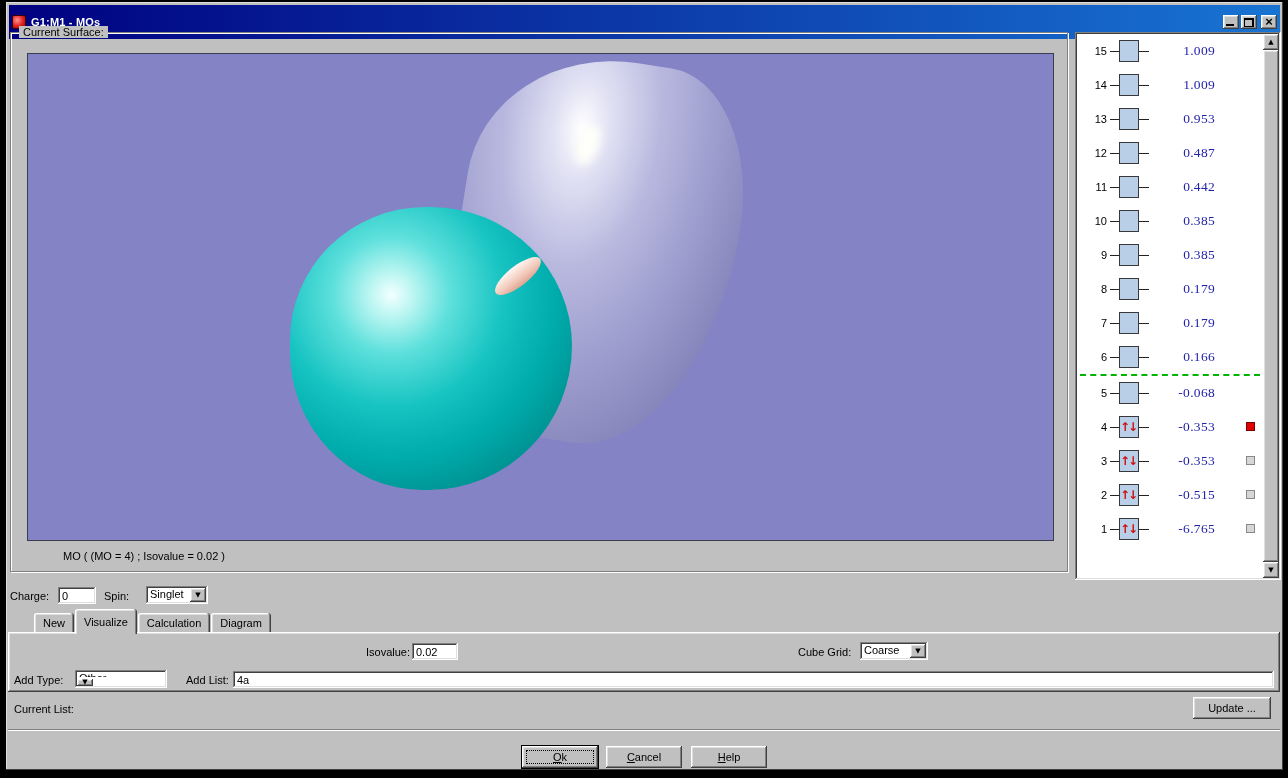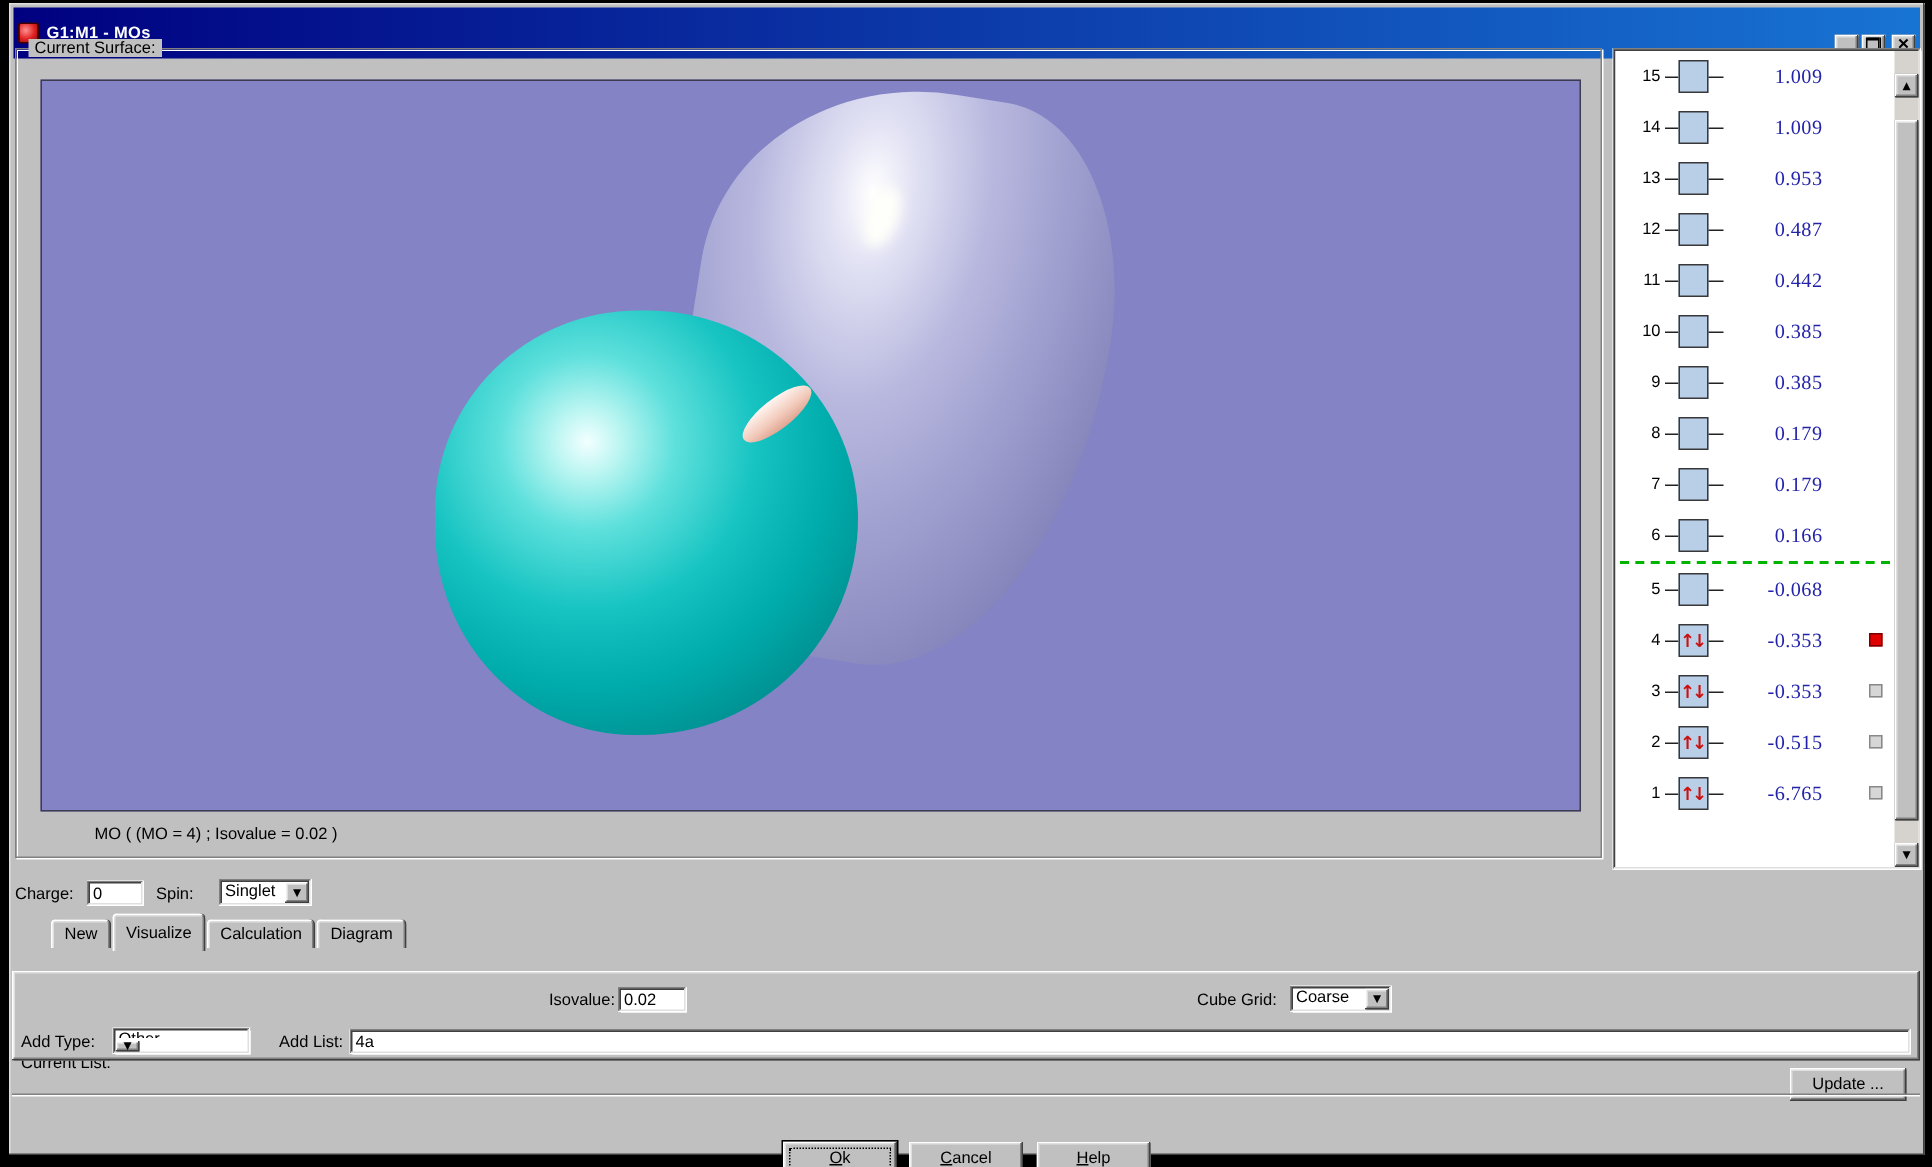--- a/index.html
+++ b/index.html
@@ -4,21 +4,21 @@
 <style>
   :root{
     --titlebar-left:#000080; --titlebar-right:#1874d2; --window-gray:#c0c0c0;
     --viewport-bg:#8383c5; --energy-text:#2323aa; --spin-arrow-red:#cc1111;
     --divider-green:#00b400; --marker-red:#e00000;
   }
   *{box-sizing:border-box; margin:0; padding:0;}
   html,body{width:1288px;height:778px;overflow:hidden;}
   body{background:#000;position:relative;font-family:"Liberation Sans",sans-serif;font-size:11px;color:#000;}
 
-  .r1{box-shadow: inset -1px -1px #404040, inset 1px 1px #ffffff, inset -2px -2px #808080, inset 2px 2px #dfdfdf; margin-top: 15px;}
+  .r1{box-shadow: inset -1px -1px #404040, inset 1px 1px #ffffff, inset -2px -2px #808080, inset 2px 2px #dfdfdf;}
   .sunken{box-shadow: inset -1px -1px #ffffff, inset 1px 1px #808080, inset -2px -2px #dfdfdf, inset 2px 2px #404040;}
 
   .window{position:absolute;left:6px;top:2px;width:1277px;height:768px;background:var(--window-gray,#c0c0c0);
     box-shadow: inset -1px -1px #404040, inset 1px 1px #dfdfdf;}
 
   
   .titlebar{position:absolute;left:3px;top:3px;right:3px;height:34px;
     background:linear-gradient(90deg,var(--titlebar-left,#000080),var(--titlebar-right,#1874d2));
     display:flex;align-items:center;padding:0 3px;}
   .app-icon{width:14px;height:14px;border-radius:2px;flex:0 0 auto;

